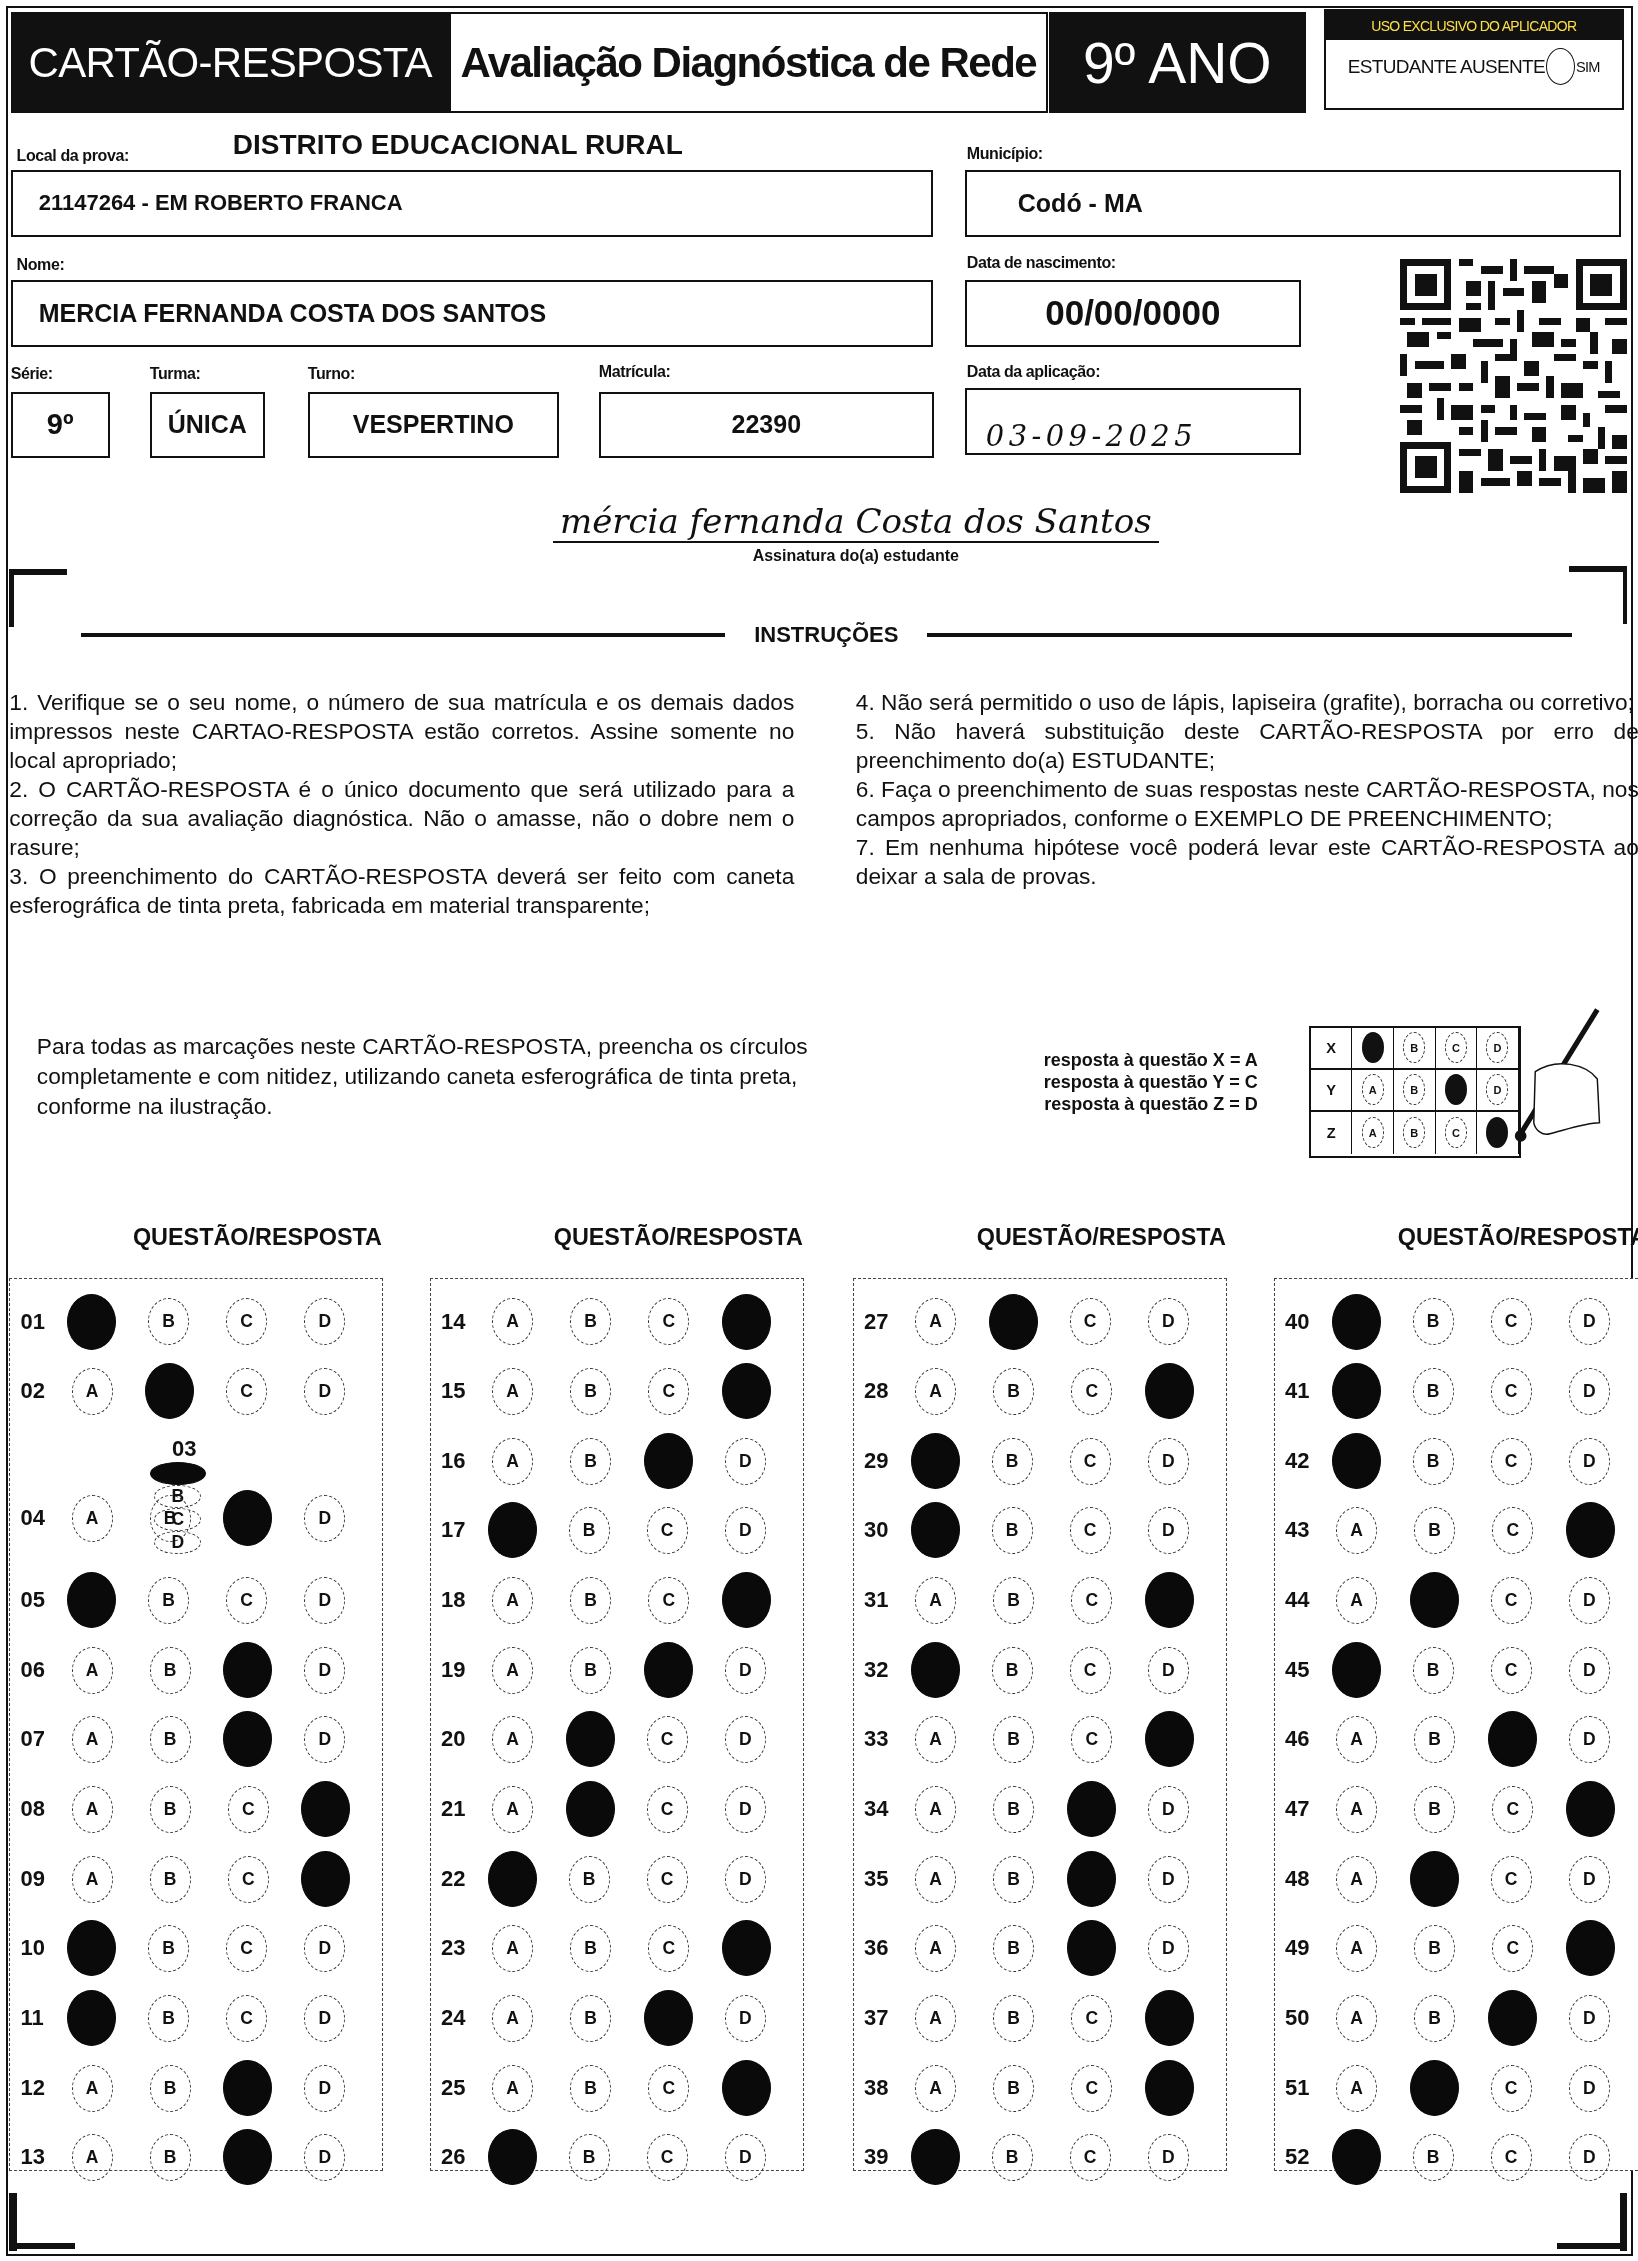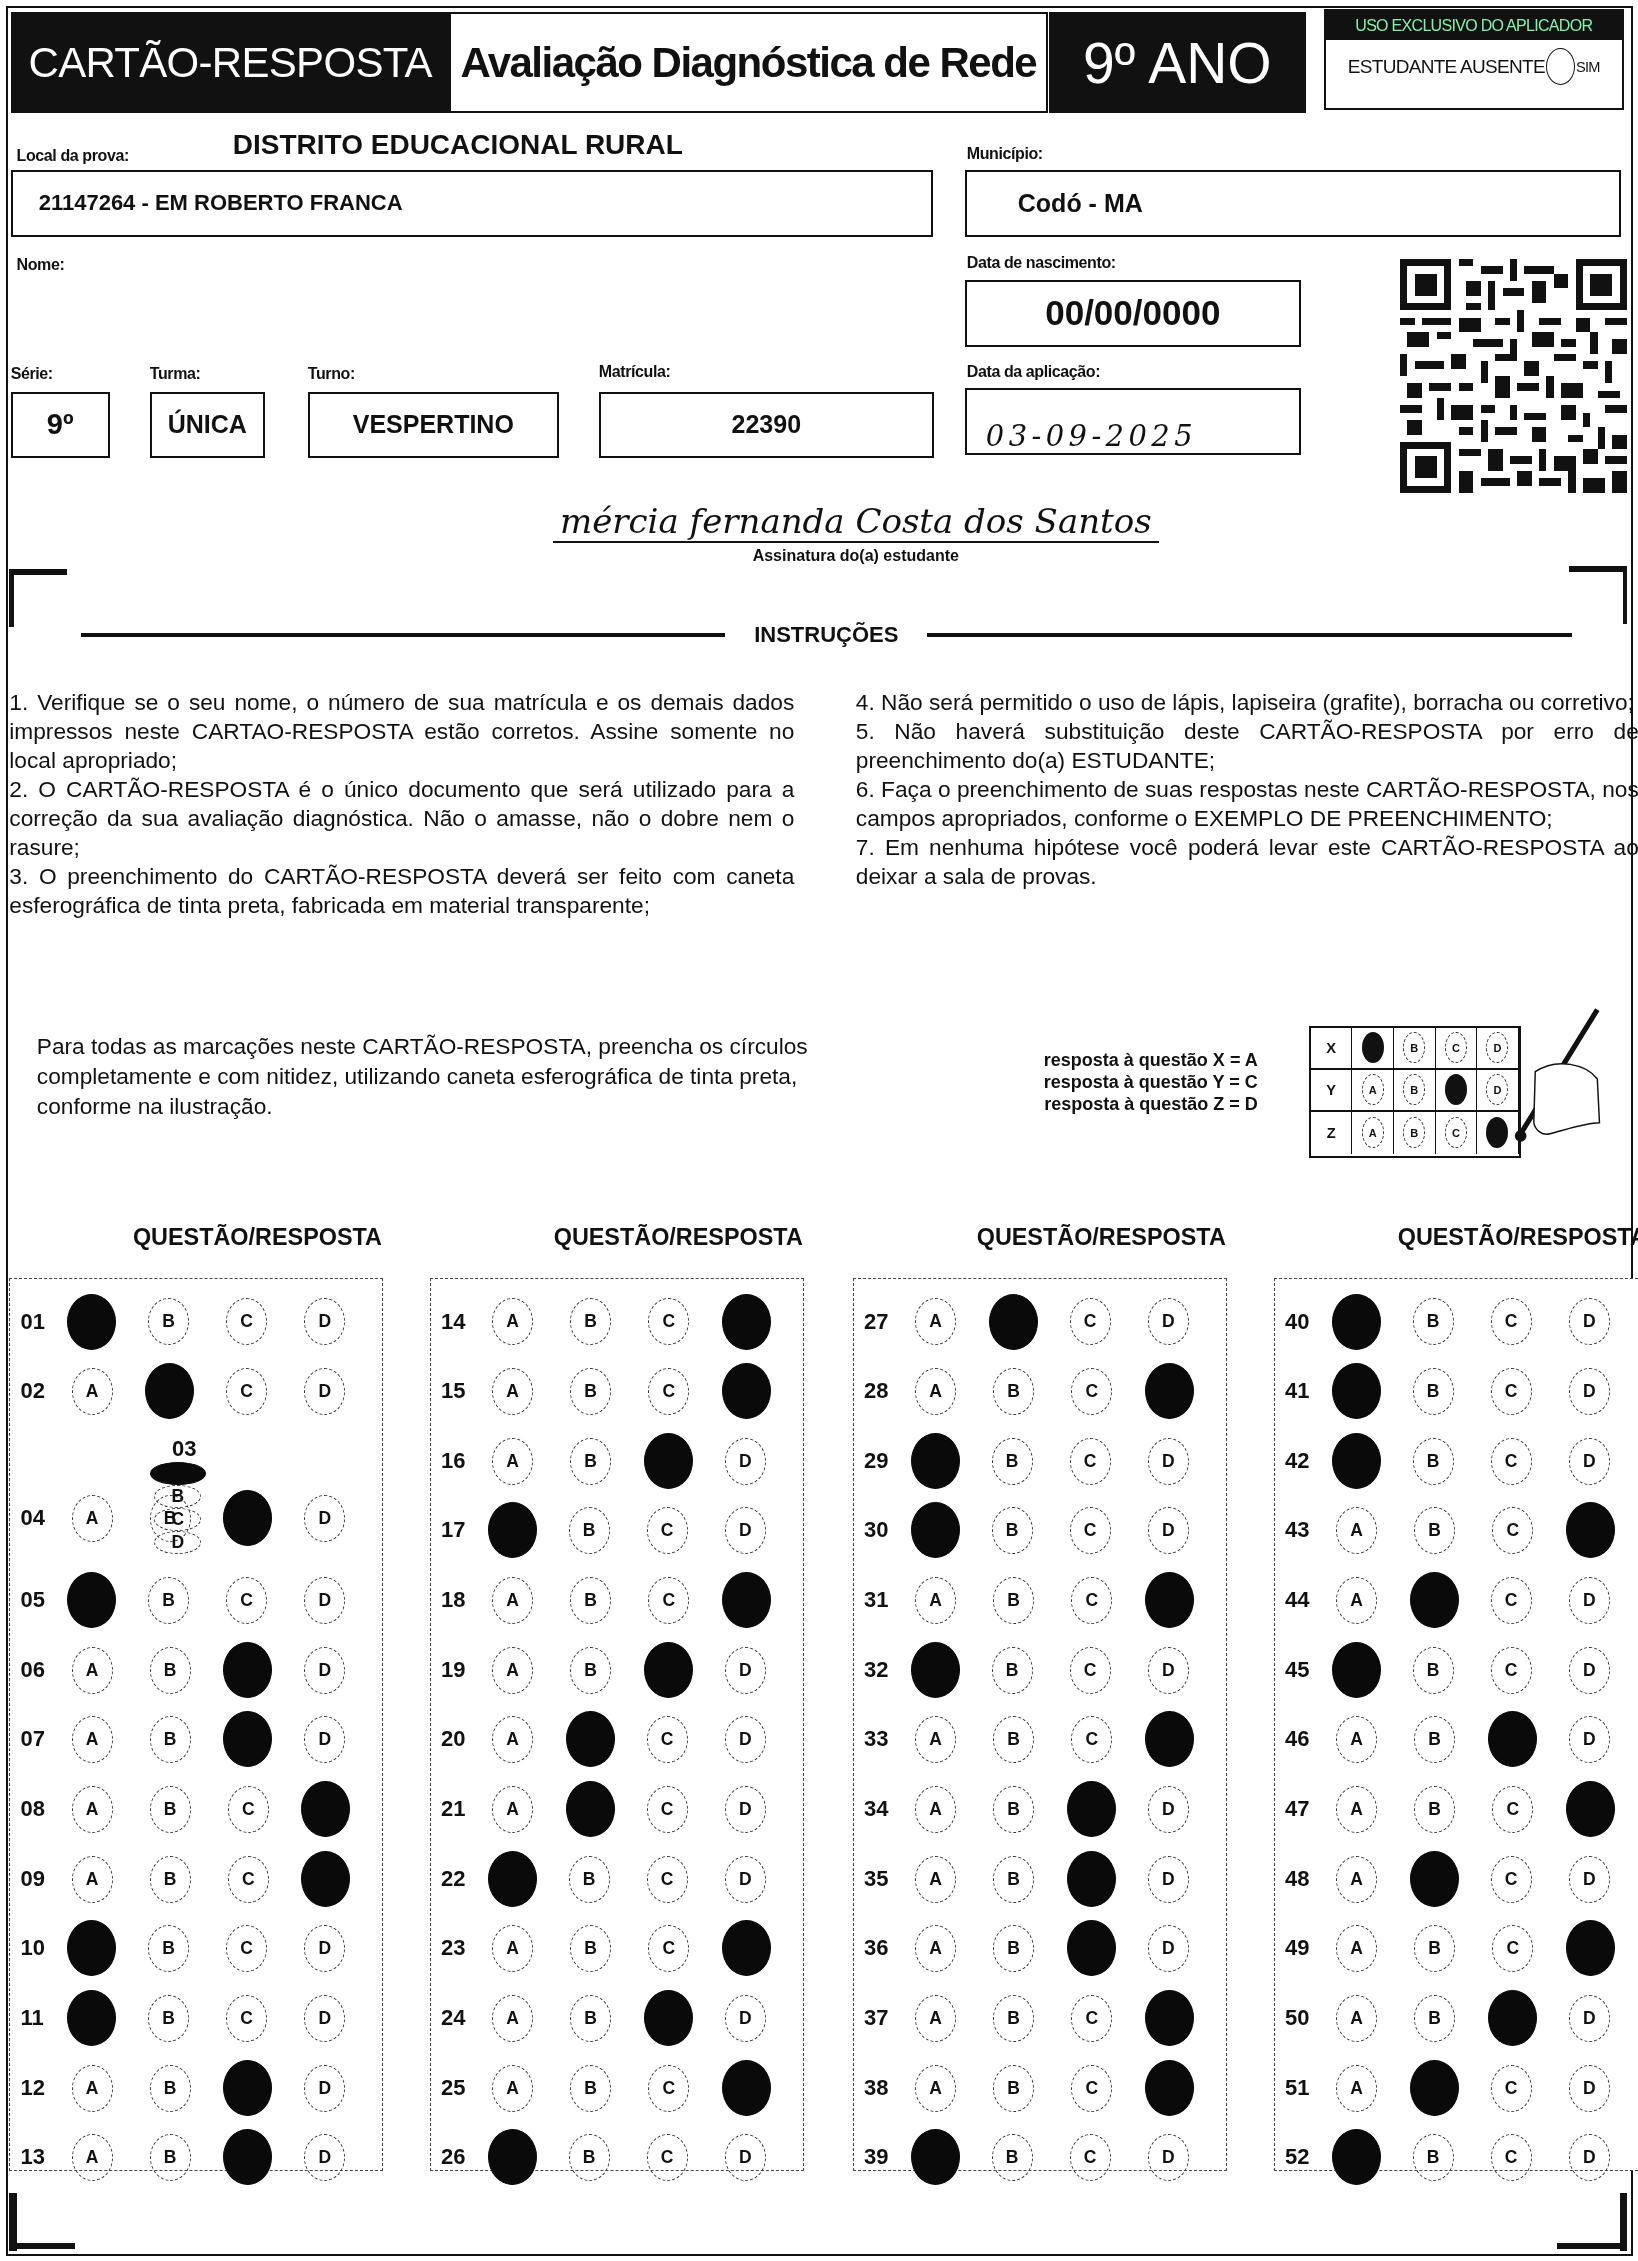--- a/index.html
+++ b/index.html
@@ -6,21 +6,21 @@
   html, body { width: 1639px; height: 2261px; background: #fff; }
   body { font-family: "Liberation Sans", sans-serif; color: #111; position: relative; overflow: hidden; }
   .page { position: absolute; left: 5.8px; top: 5.8px; width: 1627px; height: 2250px; border: 2.2px solid #111; }
   .abs { position: absolute; }
 
   
   .hdr-black1 { left: 2.9px; top: 4.4px; width: 439px; height: 101px; background: #111; color: #fff; display:flex; align-items:center; justify-content:center; font-size: 42px; font-family: "Liberation Sans", sans-serif; letter-spacing: -0.7px; transform-origin: left; }
   .hdr-white { left: 441px; top: 4.4px; width: 599px; height: 101px; background: #fff; border: 2.2px solid #111; display:flex; align-items:center; justify-content:center; font-size: 42px; font-weight: bold; letter-spacing: -1.5px; }
   .hdr-black2 { left: 1041px; top: 4.4px; width: 257px; height: 101px; background: #111; color: #fff; display:flex; align-items:center; justify-content:center; font-size: 57px; }
   .aplicador { left: 1316px; top: 1.5px; width: 300px; height: 101px; border: 2.2px solid #111; }
-  .aplicador .top { background: #111; color: #86efac; font-size: 16px; height: 29px; display:flex; align-items:center; justify-content:center; letter-spacing: -0.7px; }
+  .aplicador .top { background: #111; color: #fde047; font-size: 14px; height: 29px; display:flex; align-items:center; justify-content:center; letter-spacing: -0.7px; }
   .aplicador .body { display:flex; align-items:center; justify-content:center; height: 53px; font-size: 19px; gap: 1px; letter-spacing: -0.7px; }
   .ring { display:inline-block; width: 29px; height: 37px; border: 1.5px solid #111; border-radius: 50%; }
   .aplicador .sim { font-size: 14.6px; }
 
   .label { font-size: 16px; font-weight: bold; letter-spacing: -0.4px; }
   .field { border: 2.2px solid #111; display:flex; align-items:center; font-weight: bold; font-size: 23.4px; }
   .district { font-size: 28px; font-weight: bold; }
 
   .qr { left: 1392px; top: 251px; width: 227px; height: 234px; }
 
@@ -72,20 +72,21 @@
   </div>
 
   <div class="abs label" style="left:8.8px;top:139px;">Local da prova:</div>
   <div class="abs district" style="left:225px;top:121px;">DISTRITO EDUCACIONAL RURAL</div>
   <div class="abs field" style="left:2.9px;top:162px;width:922px;height:67px;padding-left:26px;font-size:22px;">21147264 - EM ROBERTO FRANCA</div>
 
   <div class="abs label" style="left:959px;top:137px;">Município:</div>
   <div class="abs field" style="left:957px;top:162px;width:656px;height:67px;padding-left:51px;font-size:25px;">Codó - MA</div>
 
   <div class="abs label" style="left:8.8px;top:248px;">Nome:</div>
+  <div class="abs field" style="left:2.9px;top:272px;width:922px;height:67px;padding-left:26px;font-size:25px;">MERCIA FERNANDA COSTA DOS SANTOS</div>
 
   <div class="abs label" style="left:959px;top:246px;">Data de nascimento:</div>
   <div class="abs field" style="left:957px;top:272px;width:336px;height:67px;justify-content:center;font-size:35px;">00/00/0000</div>
 
   <div class="abs label" style="left:2.9px;top:357px;">Série:</div>
   <div class="abs field" style="left:2.9px;top:384px;width:99px;height:66px;justify-content:center;font-size:29px;">9º</div>
 
   <div class="abs label" style="left:142px;top:357px;">Turma:</div>
   <div class="abs field" style="left:142px;top:384px;width:115px;height:66px;justify-content:center;font-size:25px;">ÚNICA</div>
 

